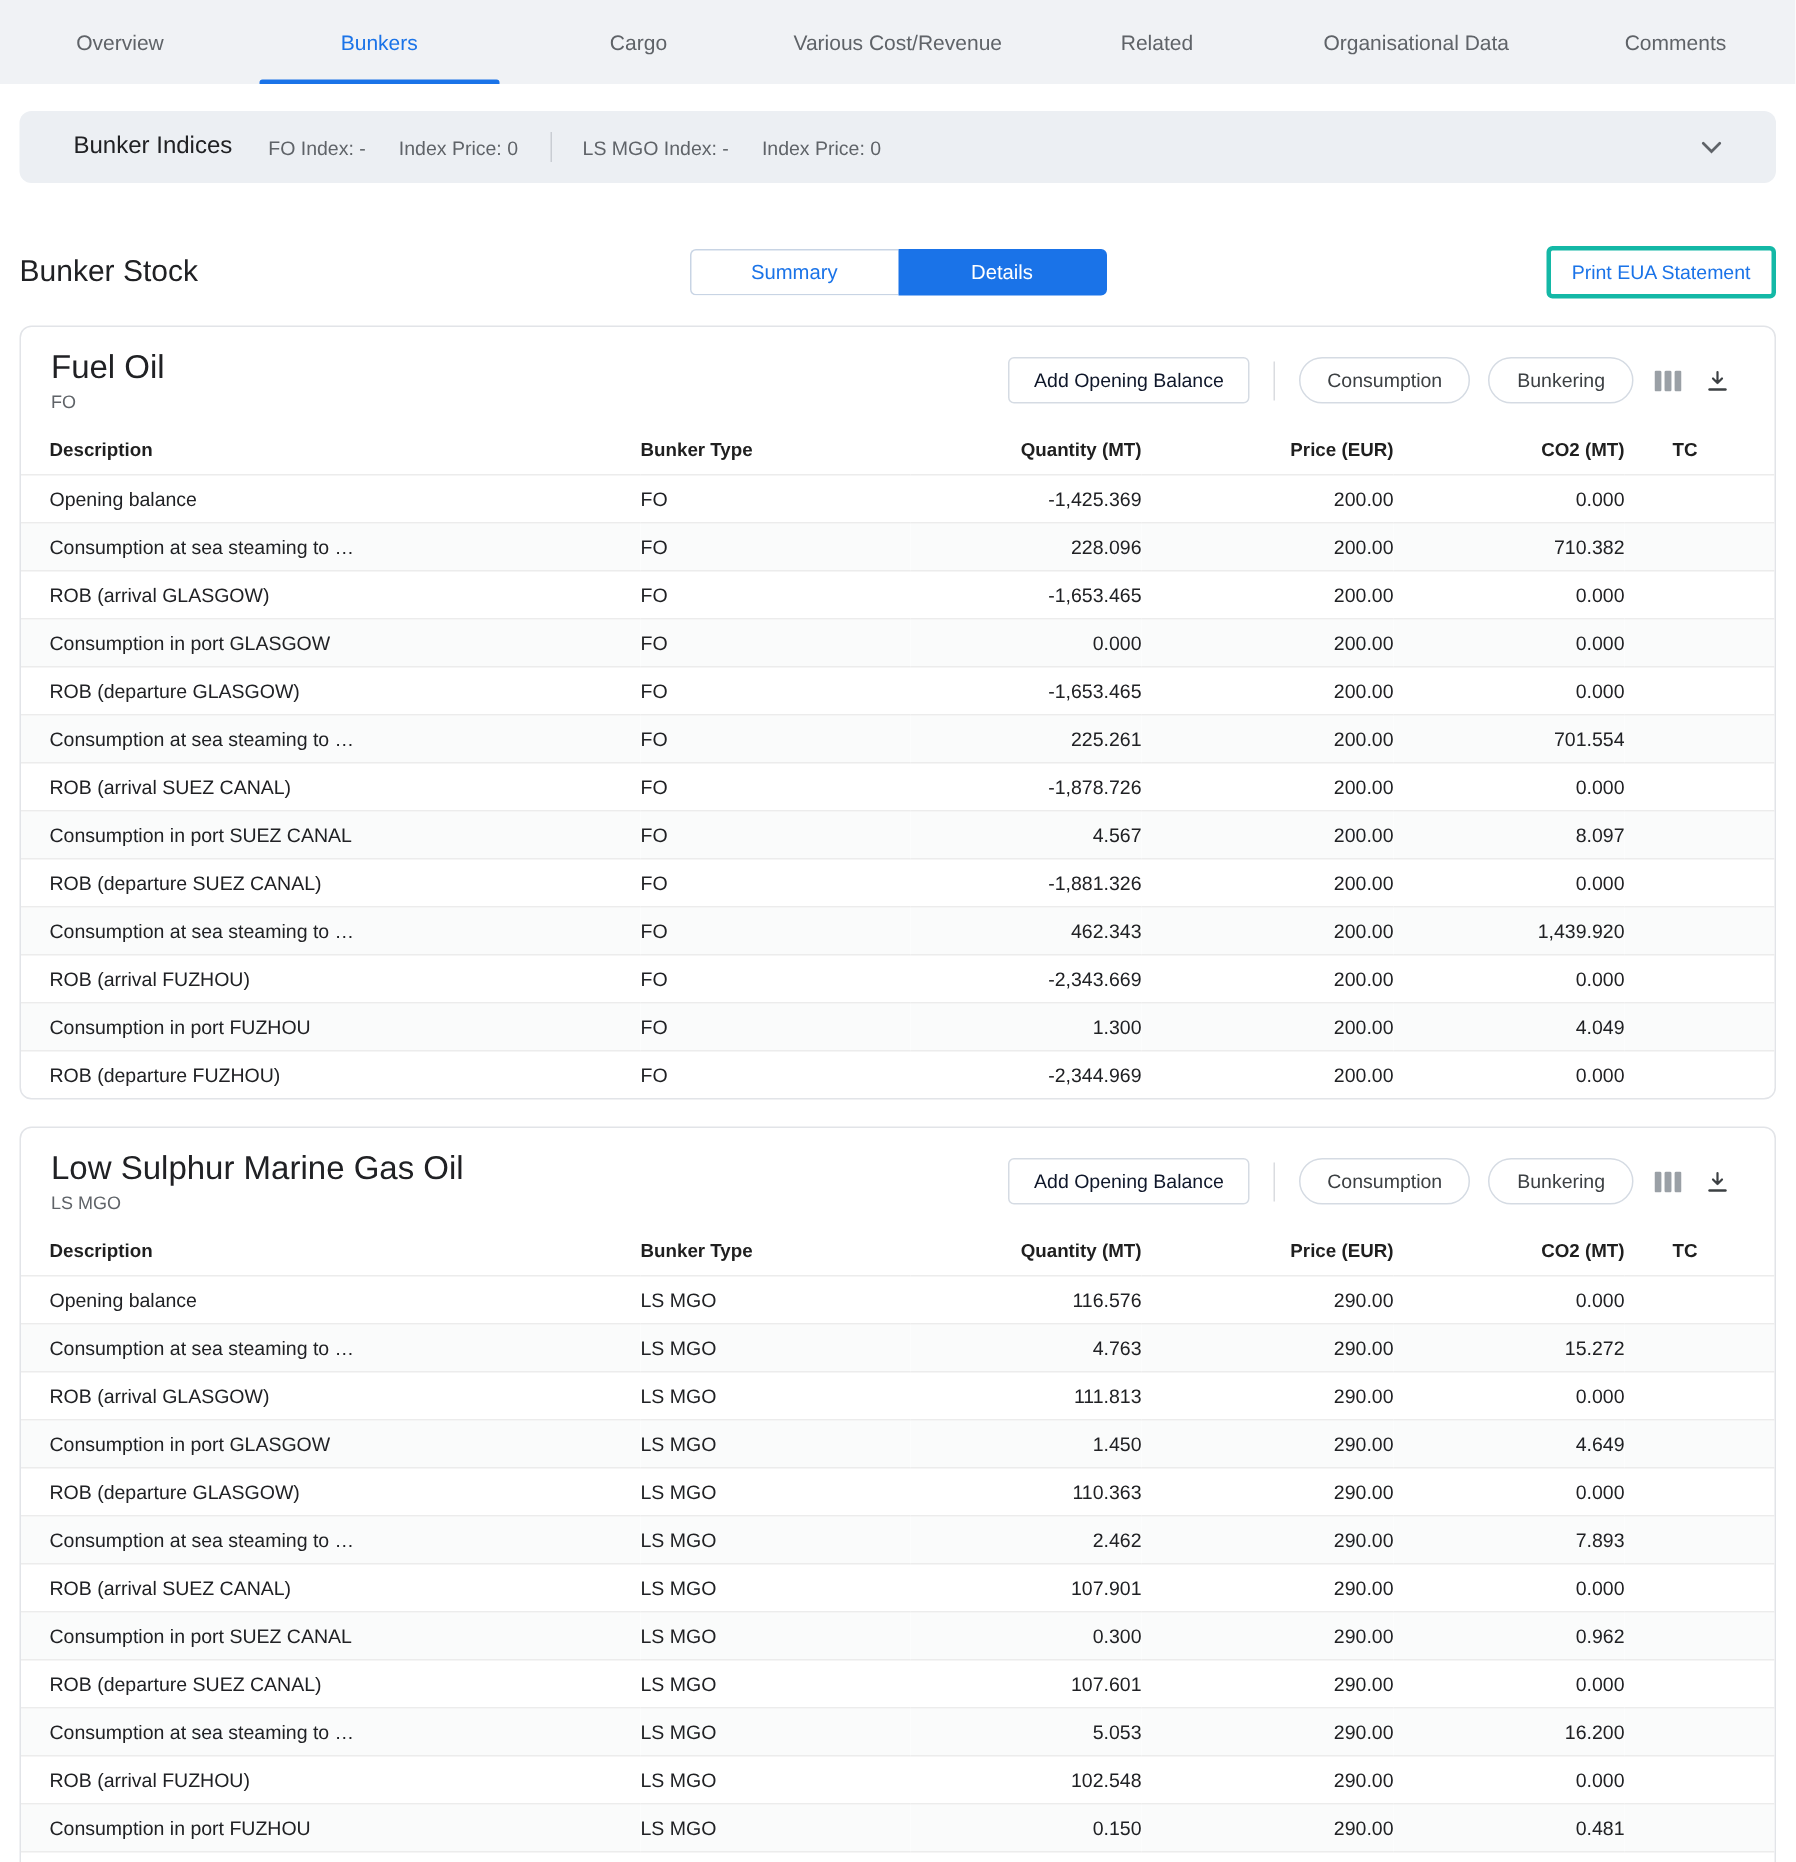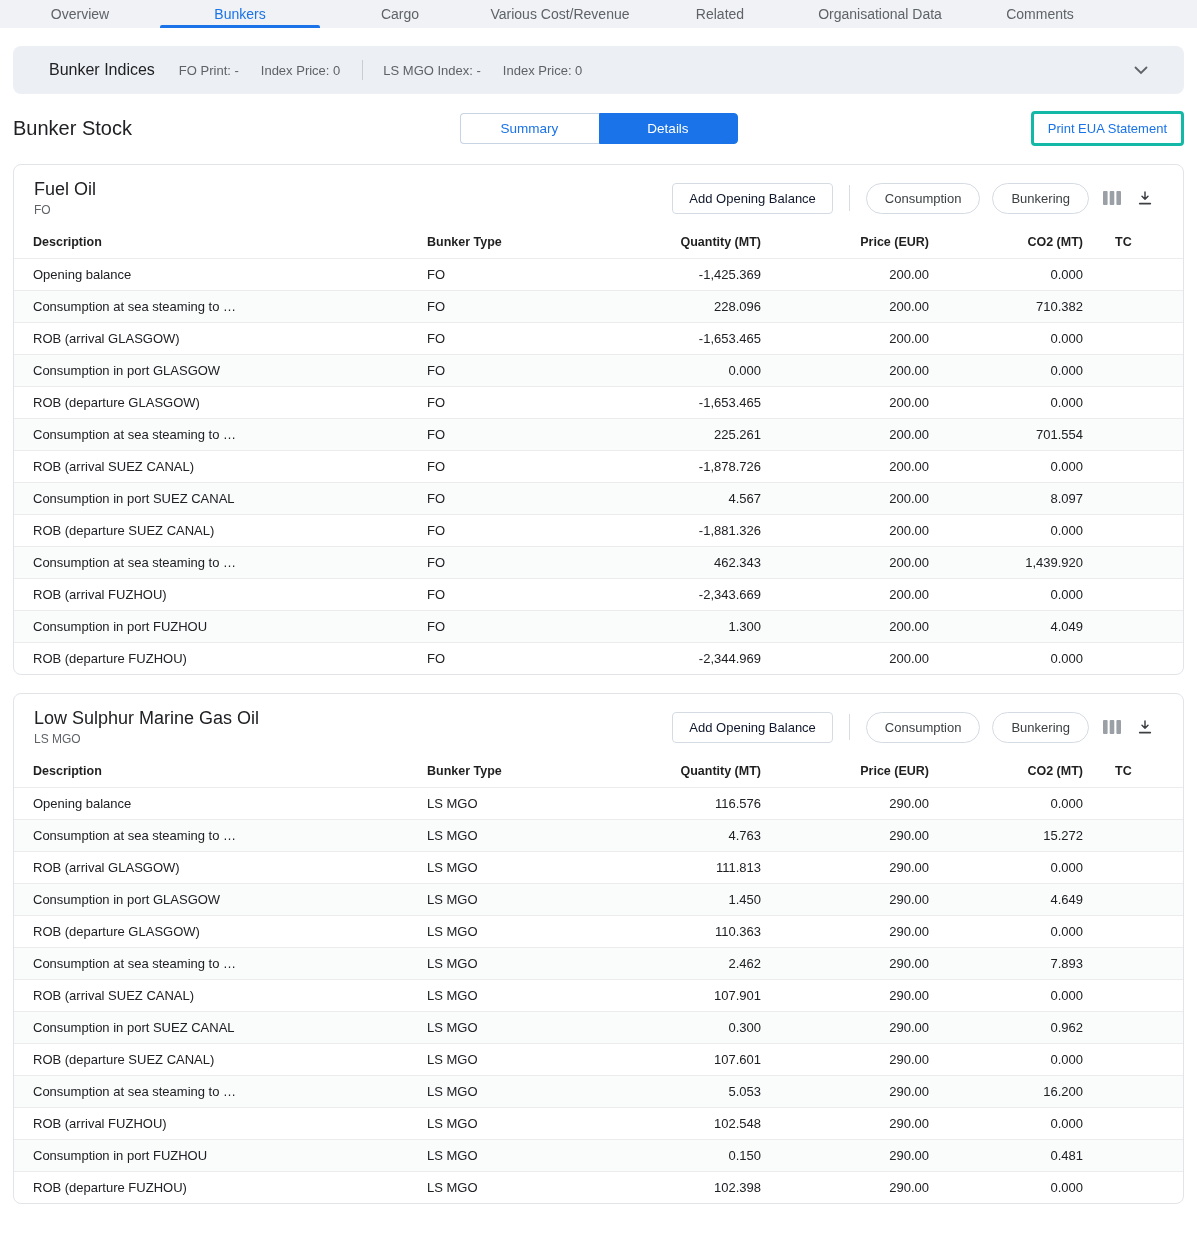--- a/index.html
+++ b/index.html
@@ -4,21 +4,21 @@
 <style>
   * { box-sizing: border-box; margin: 0; padding: 0; }
   html, body { background: #ffffff; }
   body {
     width: 1197px; min-height: 1241px;
     font-family: "Liberation Sans", sans-serif;
     color: #202124;
   }
 
   
-  .tabbar { display: flex; background: #f0f2f5; height: 28px; }
+  .tabbar { display: flex; background: #f0f2f5; height: 56px; justify-content: space-between; }
   .tab {
     width: 160px; display: flex; align-items: center; justify-content: center;
     font-size: 14px; color: #5f6368; cursor: pointer; position: relative; white-space: nowrap;
   }
   .tab.active { color: #1a73e8; font-weight: 400; }
   .tab.active::after {
     content: ""; position: absolute; left: 0; right: 0; bottom: 0; height: 3px;
     background: #1a73e8; border-radius: 2px 2px 0 0;
   }
 
@@ -27,21 +27,21 @@
     margin: 18px 13px 0; height: 48px; background: #eceff3; border-radius: 8px;
     display: flex; align-items: center; padding: 0 36px; cursor: pointer;
   }
   .indices-title { font-size: 16px; font-weight: 500; color: #202124; margin-right: 24px; }
   .idx-label { font-size: 13px; color: #5f6368; margin-right: 22px; white-space: nowrap; }
   .idx-label.last { margin-right: 0; }
   .vdiv { width: 1px; height: 20px; background: #c9cdd3; margin: 0 20px 0 0; }
   .indices .chev { margin-left: auto; display: flex; align-items: center; }
 
   
-  .stock-header { position: relative; display: flex; align-items: center; margin: 18px 13px 20px; height: 32px; }
+  .stock-header { position: relative; display: flex; align-items: center; margin: 43px 13px 20px; height: 32px; }
   .stock-title { font-size: 20px; font-weight: 500; color: #202124; }
   .toggle { position: absolute; left: 50%; transform: translateX(-50%); display: flex; }
   .toggle-btn {
     width: 139px; height: 31px; font-size: 13.5px; font-family: inherit;
     display: flex; align-items: center; justify-content: center; cursor: pointer;
   }
   .toggle-btn.summary {
     background: #fff; color: #1a73e8; border: 1px solid #c8d4e4; border-right: none;
     border-radius: 4px 0 0 4px;
   }
@@ -50,21 +50,21 @@
     border-radius: 0 4px 4px 0; font-weight: 400;
   }
   .print-btn {
     margin-left: auto; background: #fff; border: 3px solid #14b8a6; border-radius: 4px;
     color: #1a73e8; font-size: 13px; font-family: inherit; padding: 7px 14px; cursor: pointer;
   }
 
   
   .card { margin: 0 13px 18px; border: 1px solid #e2e4e8; border-radius: 8px; overflow: hidden; background: #fff; }
   .card-header { display: flex; align-items: center; padding: 14px 28px 6px 20px; }
-  .card-title { font-size: 18px; font-weight: 500; color: #202124; }
+  .card-title { font-size: 22px; font-weight: 500; color: #202124; }
   .card-subtitle { font-size: 12px; color: #5f6368; margin-top: 3px; }
   .card-actions { margin-left: auto; display: flex; align-items: center; gap: 12px; }
   .btn-outline-blue {
     background: #fff; border: 1px solid #d5dbe3; border-radius: 4px; color: #0f172a;
     font-size: 13px; font-family: inherit; padding: 7px 16px; cursor: pointer; white-space: nowrap;
   }
   .pill {
     background: #fff; border: 1px solid #d5dbe3; border-radius: 17px; color: #3c4043;
     font-size: 13px; font-family: inherit; padding: 7px 18px; cursor: pointer; white-space: nowrap;
   }
@@ -92,21 +92,21 @@
   <div class="tab active">Bunkers</div>
   <div class="tab">Cargo</div>
   <div class="tab">Various Cost/Revenue</div>
   <div class="tab">Related</div>
   <div class="tab">Organisational Data</div>
   <div class="tab">Comments</div>
 </nav>
 
 <section class="indices">
   <span class="indices-title">Bunker Indices</span>
-  <span class="idx-label">FO Print: -</span>
+  <span class="idx-label">FO Index: -</span>
   <span class="idx-label">Index Price: 0</span>
   <span class="vdiv"></span>
   <span class="idx-label">LS MGO Index: -</span>
   <span class="idx-label last">Index Price: 0</span>
   <span class="chev">
     <svg width="14" height="9" viewBox="0 0 14 9">
         <path d="M1.5 1.5l5.5 5.5 5.5-5.5" stroke="#5f6368" stroke-width="1.8" fill="none" stroke-linecap="round"></path>
       </svg>
   </span>
 </section>

